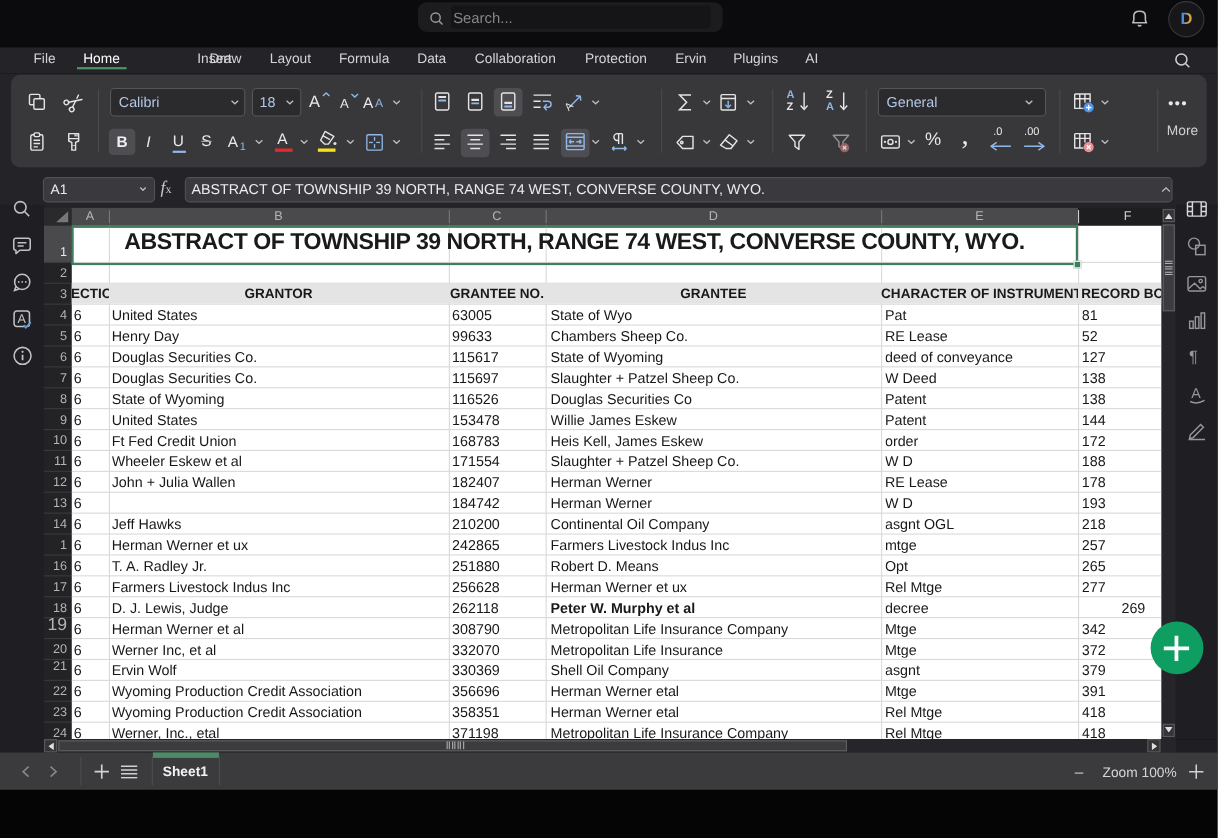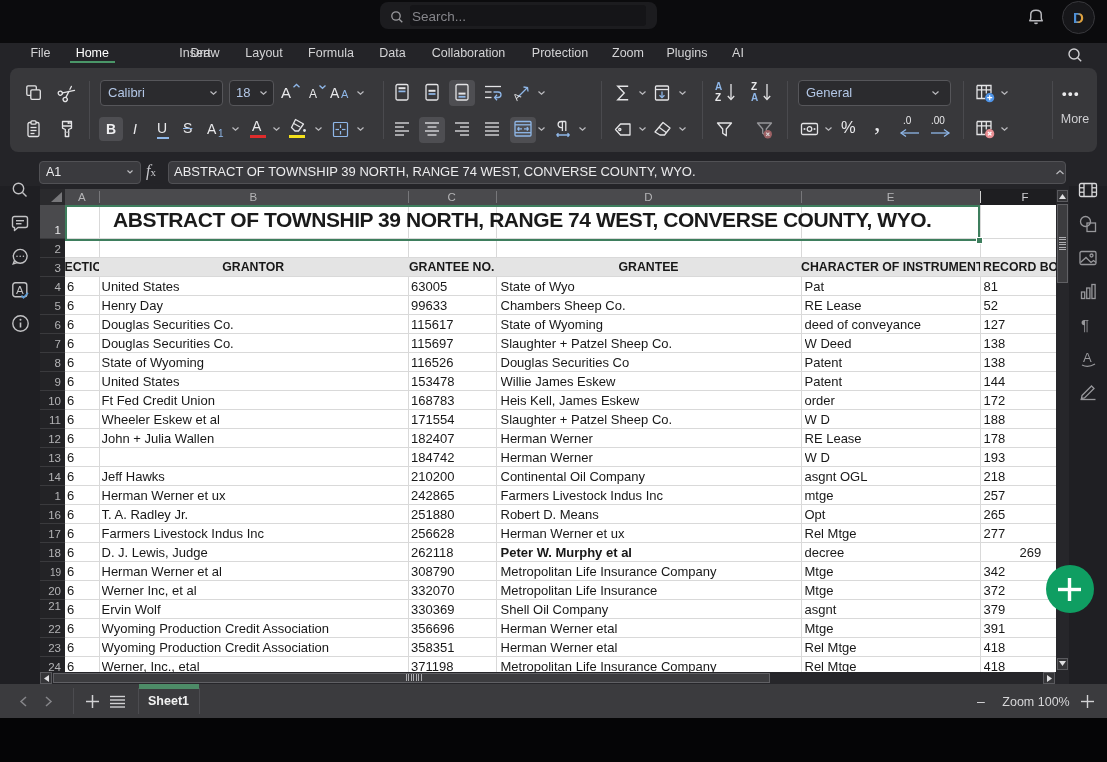--- a/index.html
+++ b/index.html
@@ -35,21 +35,21 @@
 <div class="abs" id="menubar" style="left:0;top:46px;width:1107px;height:18px;font-size:12.5px;color:#d4d4d6;">
     <div class="abs" style="left: 40.5px; top: 0px; transform: translateX(-50%); white-space: nowrap;">File</div>
     <div class="abs" style="left: 92.3px; top: 0px; transform: translateX(-50%); white-space: nowrap; color: rgb(255, 255, 255);">Home</div>
     <div class="abs" style="left: 150px; top: 0px; transform: translateX(-50%); white-space: nowrap; margin-left: 45px;">Insert</div>
     <div class="abs" style="left: 205px; top: 0px; transform: translateX(-50%); white-space: nowrap;">Draw</div>
     <div class="abs" style="left: 264px; top: 0px; transform: translateX(-50%); white-space: nowrap;">Layout</div>
     <div class="abs" style="left: 331px; top: 0px; transform: translateX(-50%); white-space: nowrap;">Formula</div>
     <div class="abs" style="left: 392.5px; top: 0px; transform: translateX(-50%); white-space: nowrap;">Data</div>
     <div class="abs" style="left: 468.5px; top: 0px; transform: translateX(-50%); white-space: nowrap;">Collaboration</div>
     <div class="abs" style="left: 560px; top: 0px; transform: translateX(-50%); white-space: nowrap;">Protection</div>
-    <div class="abs" style="left: 628px; top: 0px; transform: translateX(-50%); white-space: nowrap;">Zoom</div>
+    <div class="abs" style="left: 628px; top: 0px; transform: translateX(-50%); white-space: nowrap;">Ervin</div>
     <div class="abs" style="left: 687px; top: 0px; transform: translateX(-50%); white-space: nowrap;">Plugins</div>
     <div class="abs" style="left: 738px; top: 0px; transform: translateX(-50%); white-space: nowrap;">AI</div>
   </div>
 <div class="abs" style="left:70px;top:60.5px;width:45px;height:2.5px;background:#4a9668;"></div>
 <svg class="abs" style="left:1067px;top:47px;" width="16" height="16" viewBox="0 0 16 16">
     <circle cx="7" cy="7" r="5" stroke="#cfcfd2" fill="none" stroke-width="1.4"></circle>
     <line x1="10.7" y1="10.7" x2="14.2" y2="14.2" stroke="#cfcfd2" stroke-width="1.4"></line>
   </svg>
 
 <div class="abs" style="left:0;top:67px;width:1107px;height:123px;background:#242428;"></div>
@@ -536,21 +536,21 @@
     </div>
     <div class="abs" style="left: 0px; top: 299.5px; width: 24.5px; height: 19px; box-sizing: border-box; border-bottom: 1px solid rgb(58, 58, 61); color: rgb(180, 180, 182); font-size: 11.5px; text-align: right; padding-right: 3.5px;">
       <div style="position: absolute; right: 3.5px; bottom: 2px;">16</div>
     </div>
     <div class="abs" style="left: 0px; top: 318.5px; width: 24.5px; height: 19px; box-sizing: border-box; border-bottom: 1px solid rgb(58, 58, 61); color: rgb(180, 180, 182); font-size: 11.5px; text-align: right; padding-right: 3.5px;">
       <div style="position: absolute; right: 3.5px; bottom: 2px;">17</div>
     </div>
     <div class="abs" style="left: 0px; top: 337.5px; width: 24.5px; height: 19px; box-sizing: border-box; border-bottom: 1px solid rgb(58, 58, 61); color: rgb(180, 180, 182); font-size: 11.5px; text-align: right; padding-right: 3.5px;">
       <div style="position: absolute; right: 3.5px; bottom: 2px;">18</div>
     </div>
-    <div class="abs" style="left: 0px; top: 356.5px; width: 24.5px; height: 19px; box-sizing: border-box; border-bottom: 1px solid rgb(58, 58, 61); color: rgb(180, 180, 182); font-size: 10px; text-align: right; padding-right: 3.5px;">
+    <div class="abs" style="left: 0px; top: 356.5px; width: 24.5px; height: 19px; box-sizing: border-box; border-bottom: 1px solid rgb(58, 58, 61); color: rgb(180, 180, 182); font-size: 16px; text-align: right; padding-right: 3.5px;">
       <div style="position: absolute; right: 3.5px; bottom: 2px;">19</div>
     </div>
     <div class="abs" style="left: 0px; top: 375.5px; width: 24.5px; height: 19px; box-sizing: border-box; border-bottom: 1px solid rgb(58, 58, 61); color: rgb(180, 180, 182); font-size: 11.5px; text-align: right; padding-right: 3.5px;">
       <div style="position: absolute; right: 3.5px; bottom: 2px;">20</div>
     </div>
     <div class="abs" style="left: 0px; top: 394.5px; width: 24.5px; height: 19px; box-sizing: border-box; border-bottom: 1px solid rgb(58, 58, 61); color: rgb(180, 180, 182); font-size: 11.5px; text-align: right; padding-right: 3.5px;">
       <div style="position: absolute; right: 3.5px; bottom: 6px;">21</div>
     </div>
     <div class="abs" style="left: 0px; top: 413.5px; width: 24.5px; height: 19px; box-sizing: border-box; border-bottom: 1px solid rgb(58, 58, 61); color: rgb(180, 180, 182); font-size: 11.5px; text-align: right; padding-right: 3.5px;">
       <div style="position: absolute; right: 3.5px; bottom: 2px;">22</div>

